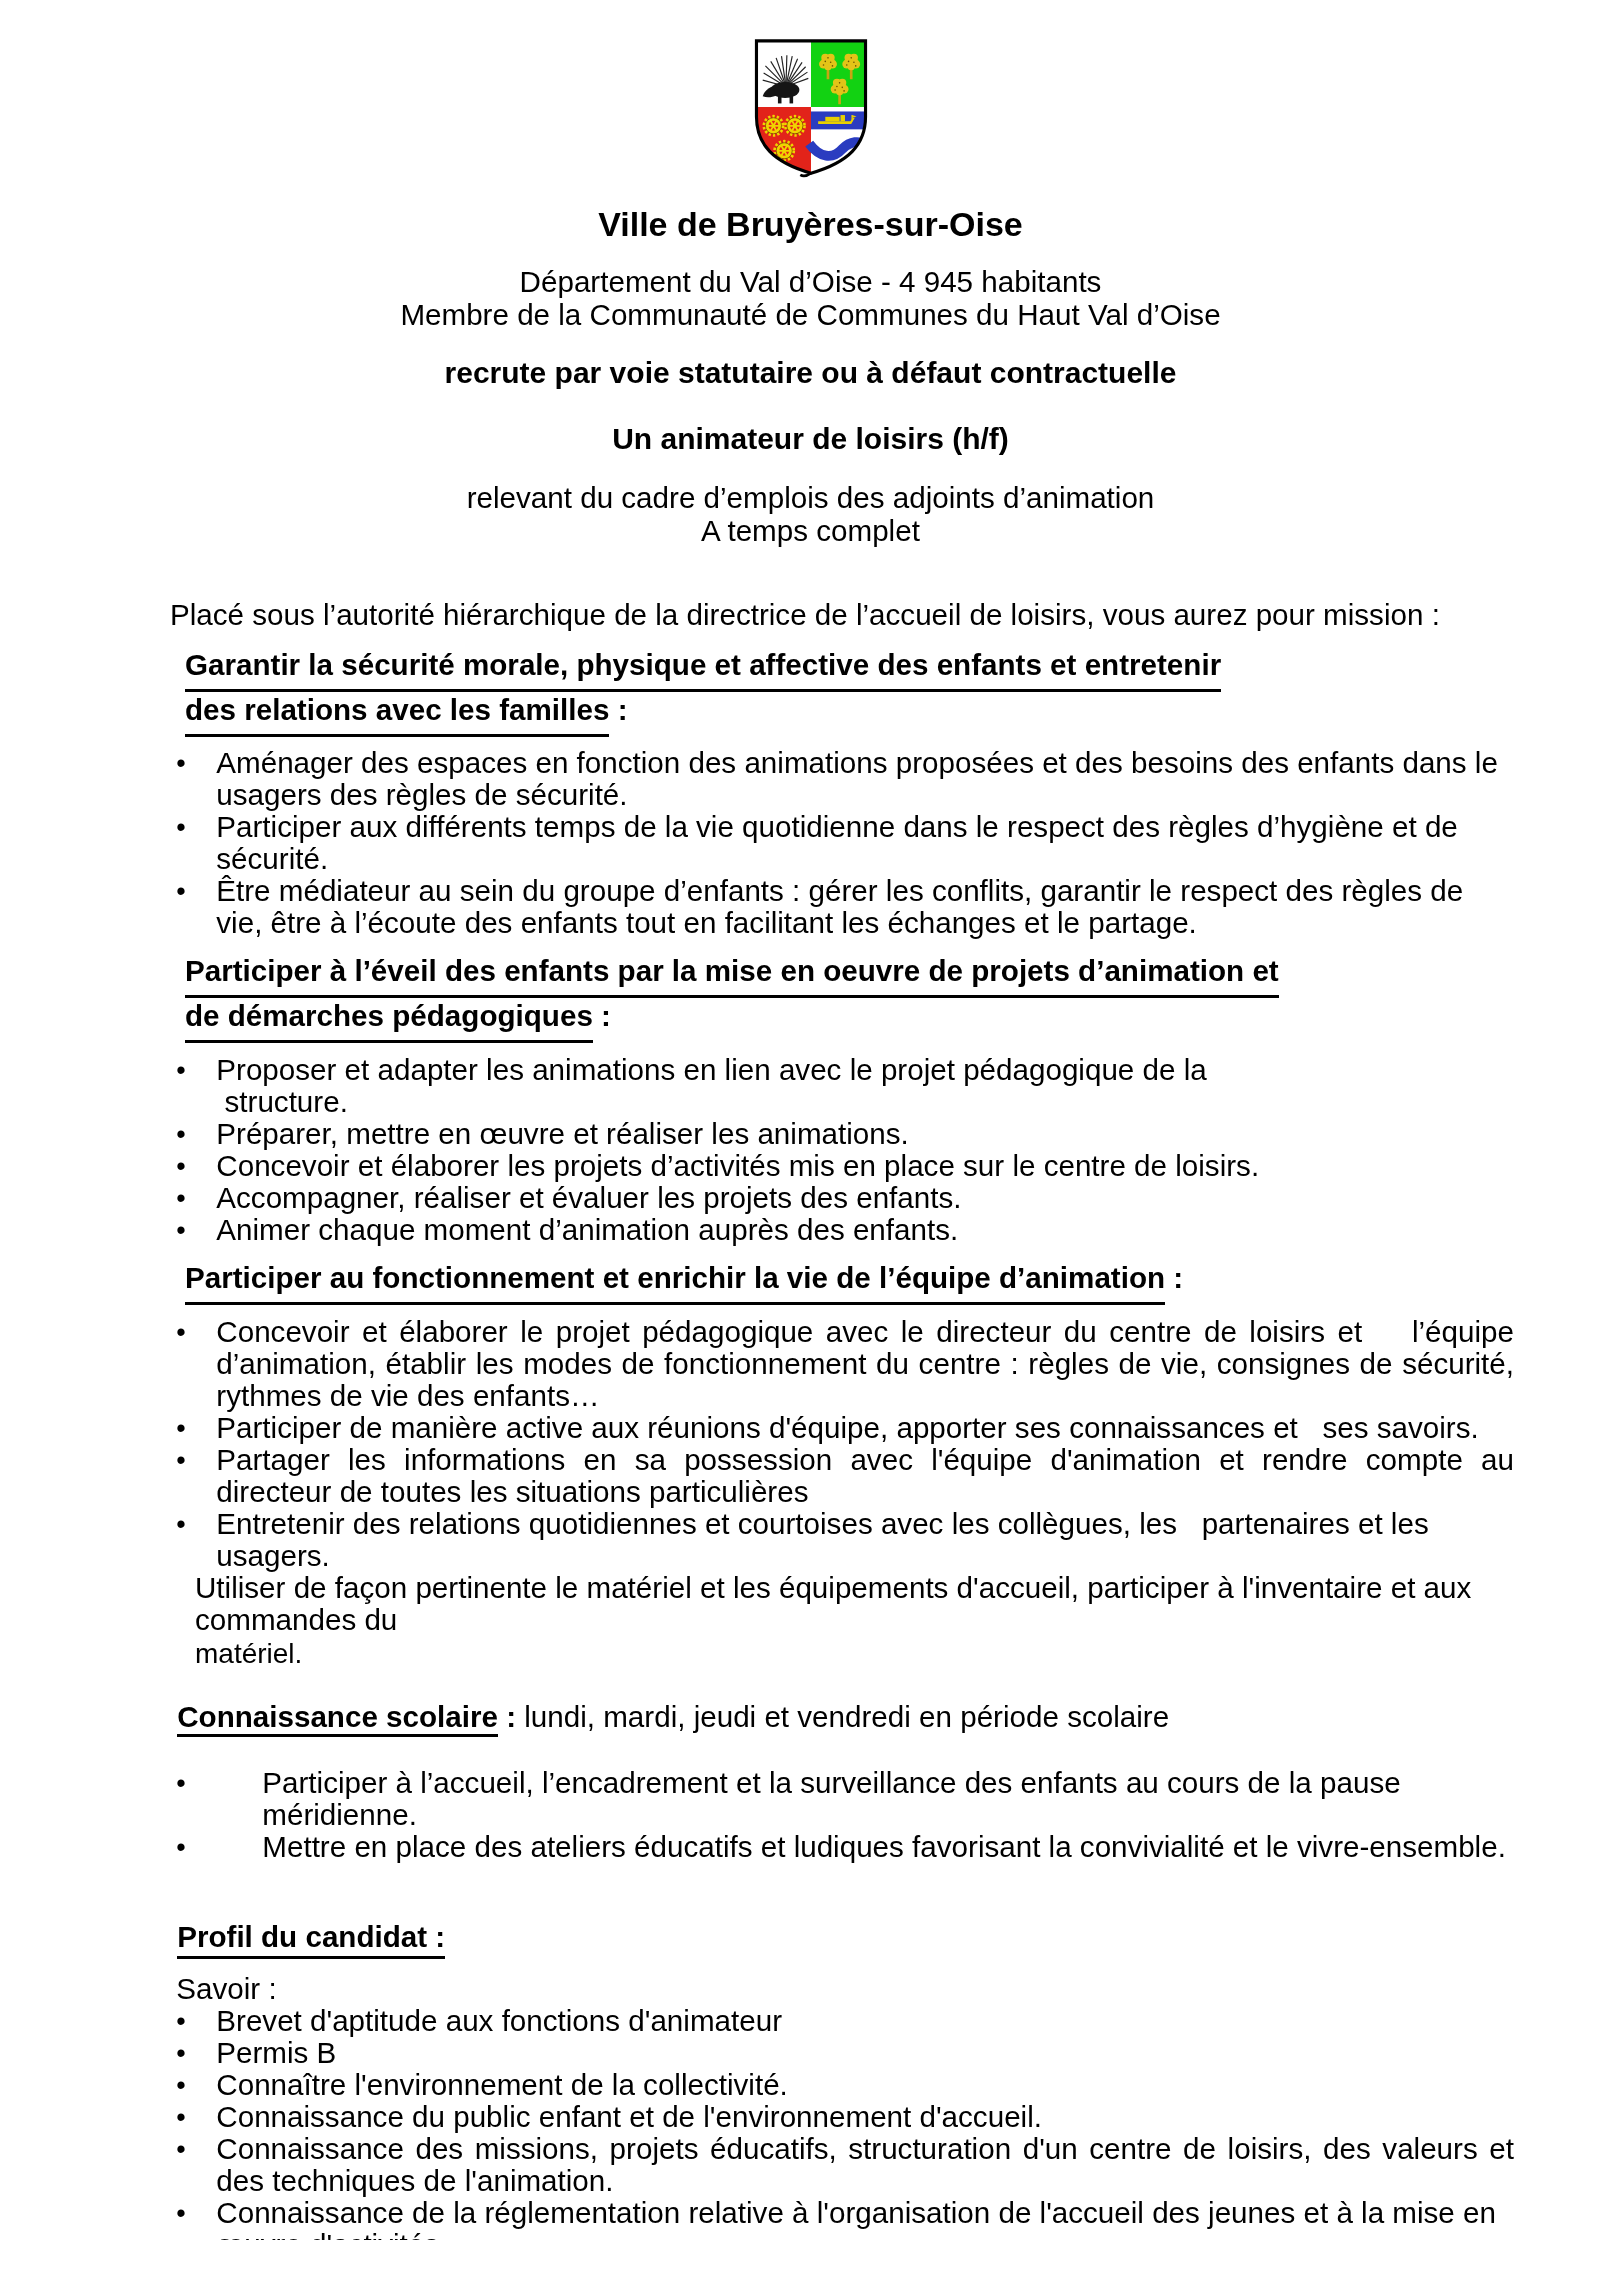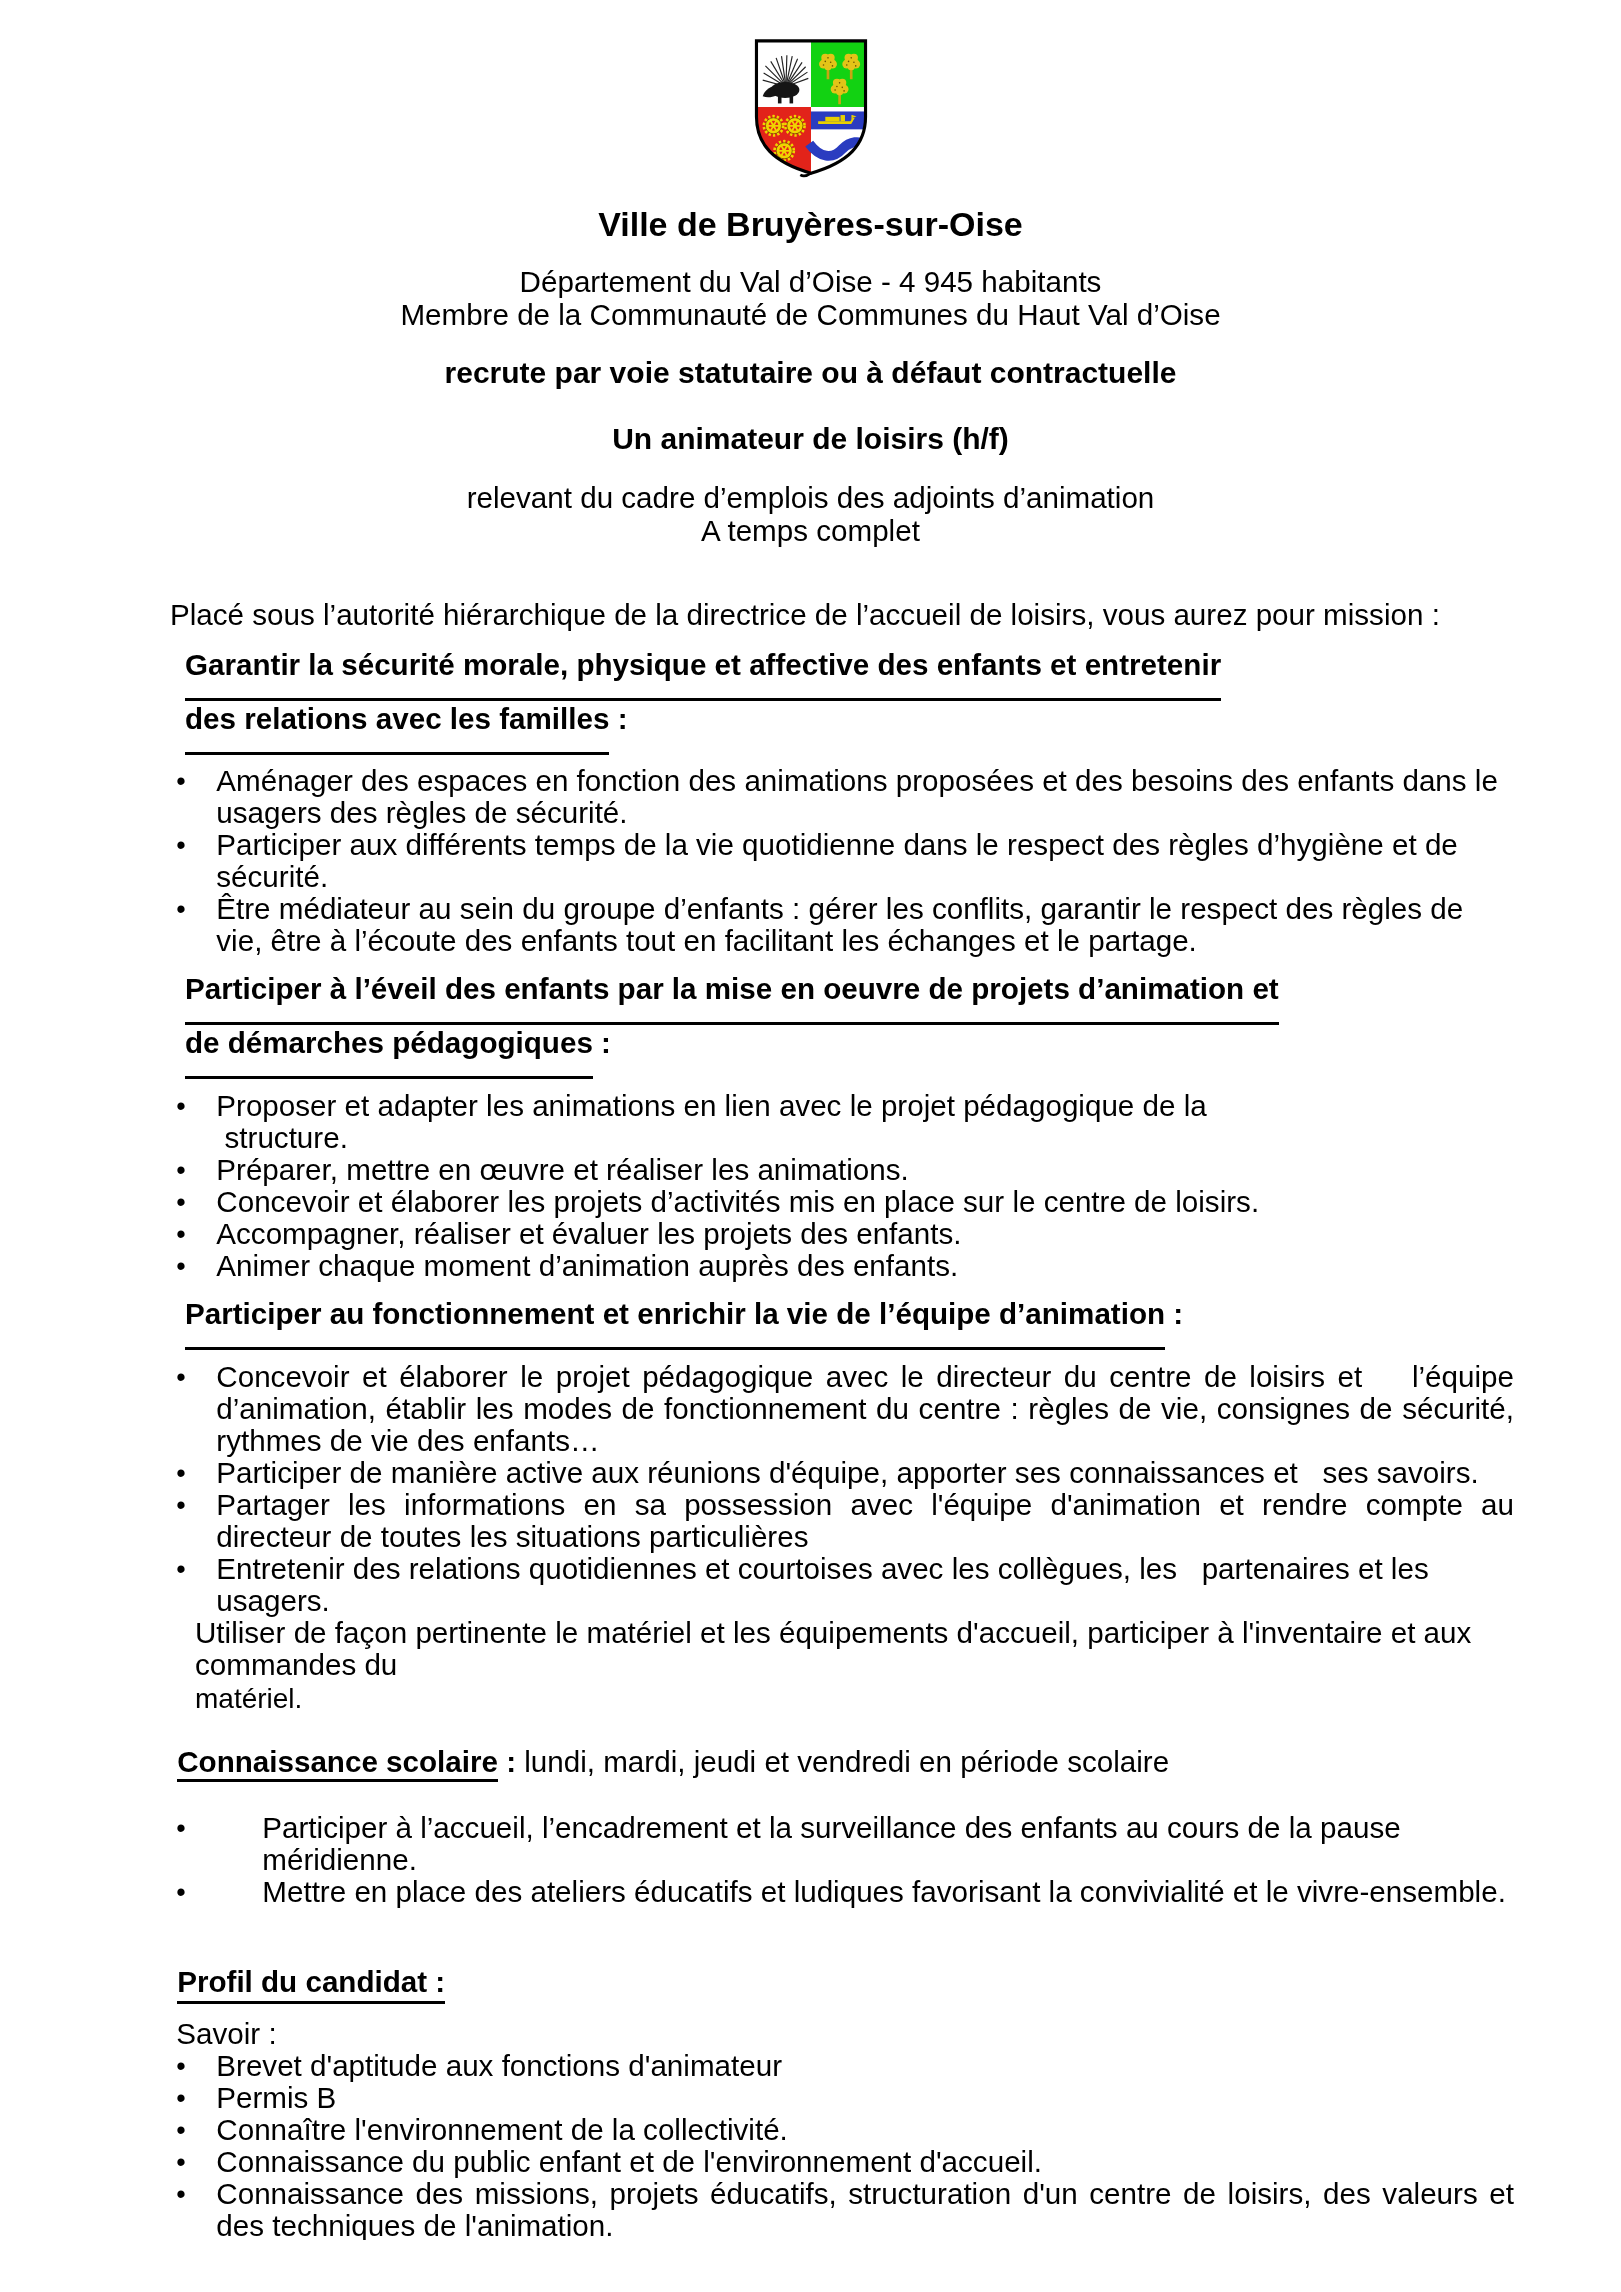--- a/index.html
+++ b/index.html
@@ -19,21 +19,21 @@
   .center { text-align:center; margin-left:-170px; margin-right:-107px; }
   .crest-wrap { margin-bottom:27px; }
   .city-title { font-size:34px; font-weight:bold; line-height:38px; margin-bottom:21.5px; }
   .dept-block { line-height:33px; margin-bottom:25px; }
   .bold-line { font-size:30px; font-weight:bold; line-height:34px; }
   .recruit-line { margin-bottom:32px; }
   .position-line { margin-bottom:25px; }
   .grade-block { line-height:33px; margin-bottom:52px; }
   .intro { margin-bottom:16px; }
   .sec-title { font-weight:bold; margin-left:15px; line-height:36px; margin-bottom:10.7px; }
-  .sec-title .u { display:inline-block; border-bottom:3.6px solid #000; padding-bottom:15px; }
+  .sec-title .u { display:inline-block; border-bottom:3.6px solid #000; padding-bottom:6px; }
   .sec-title .line { display:block; }
   ul.bullets { list-style:none; margin:0 0 0 6.3px; padding:0; }
   ul.bullets li { position:relative; padding-left:40px; }
   ul.bullets li::before {
     content:"\2022";
     position:absolute; left:0; top:0;
     font-size:27px;
   }
   ul.bullets.wide li { padding-left:86px; }
   .justify { text-align:justify; }

